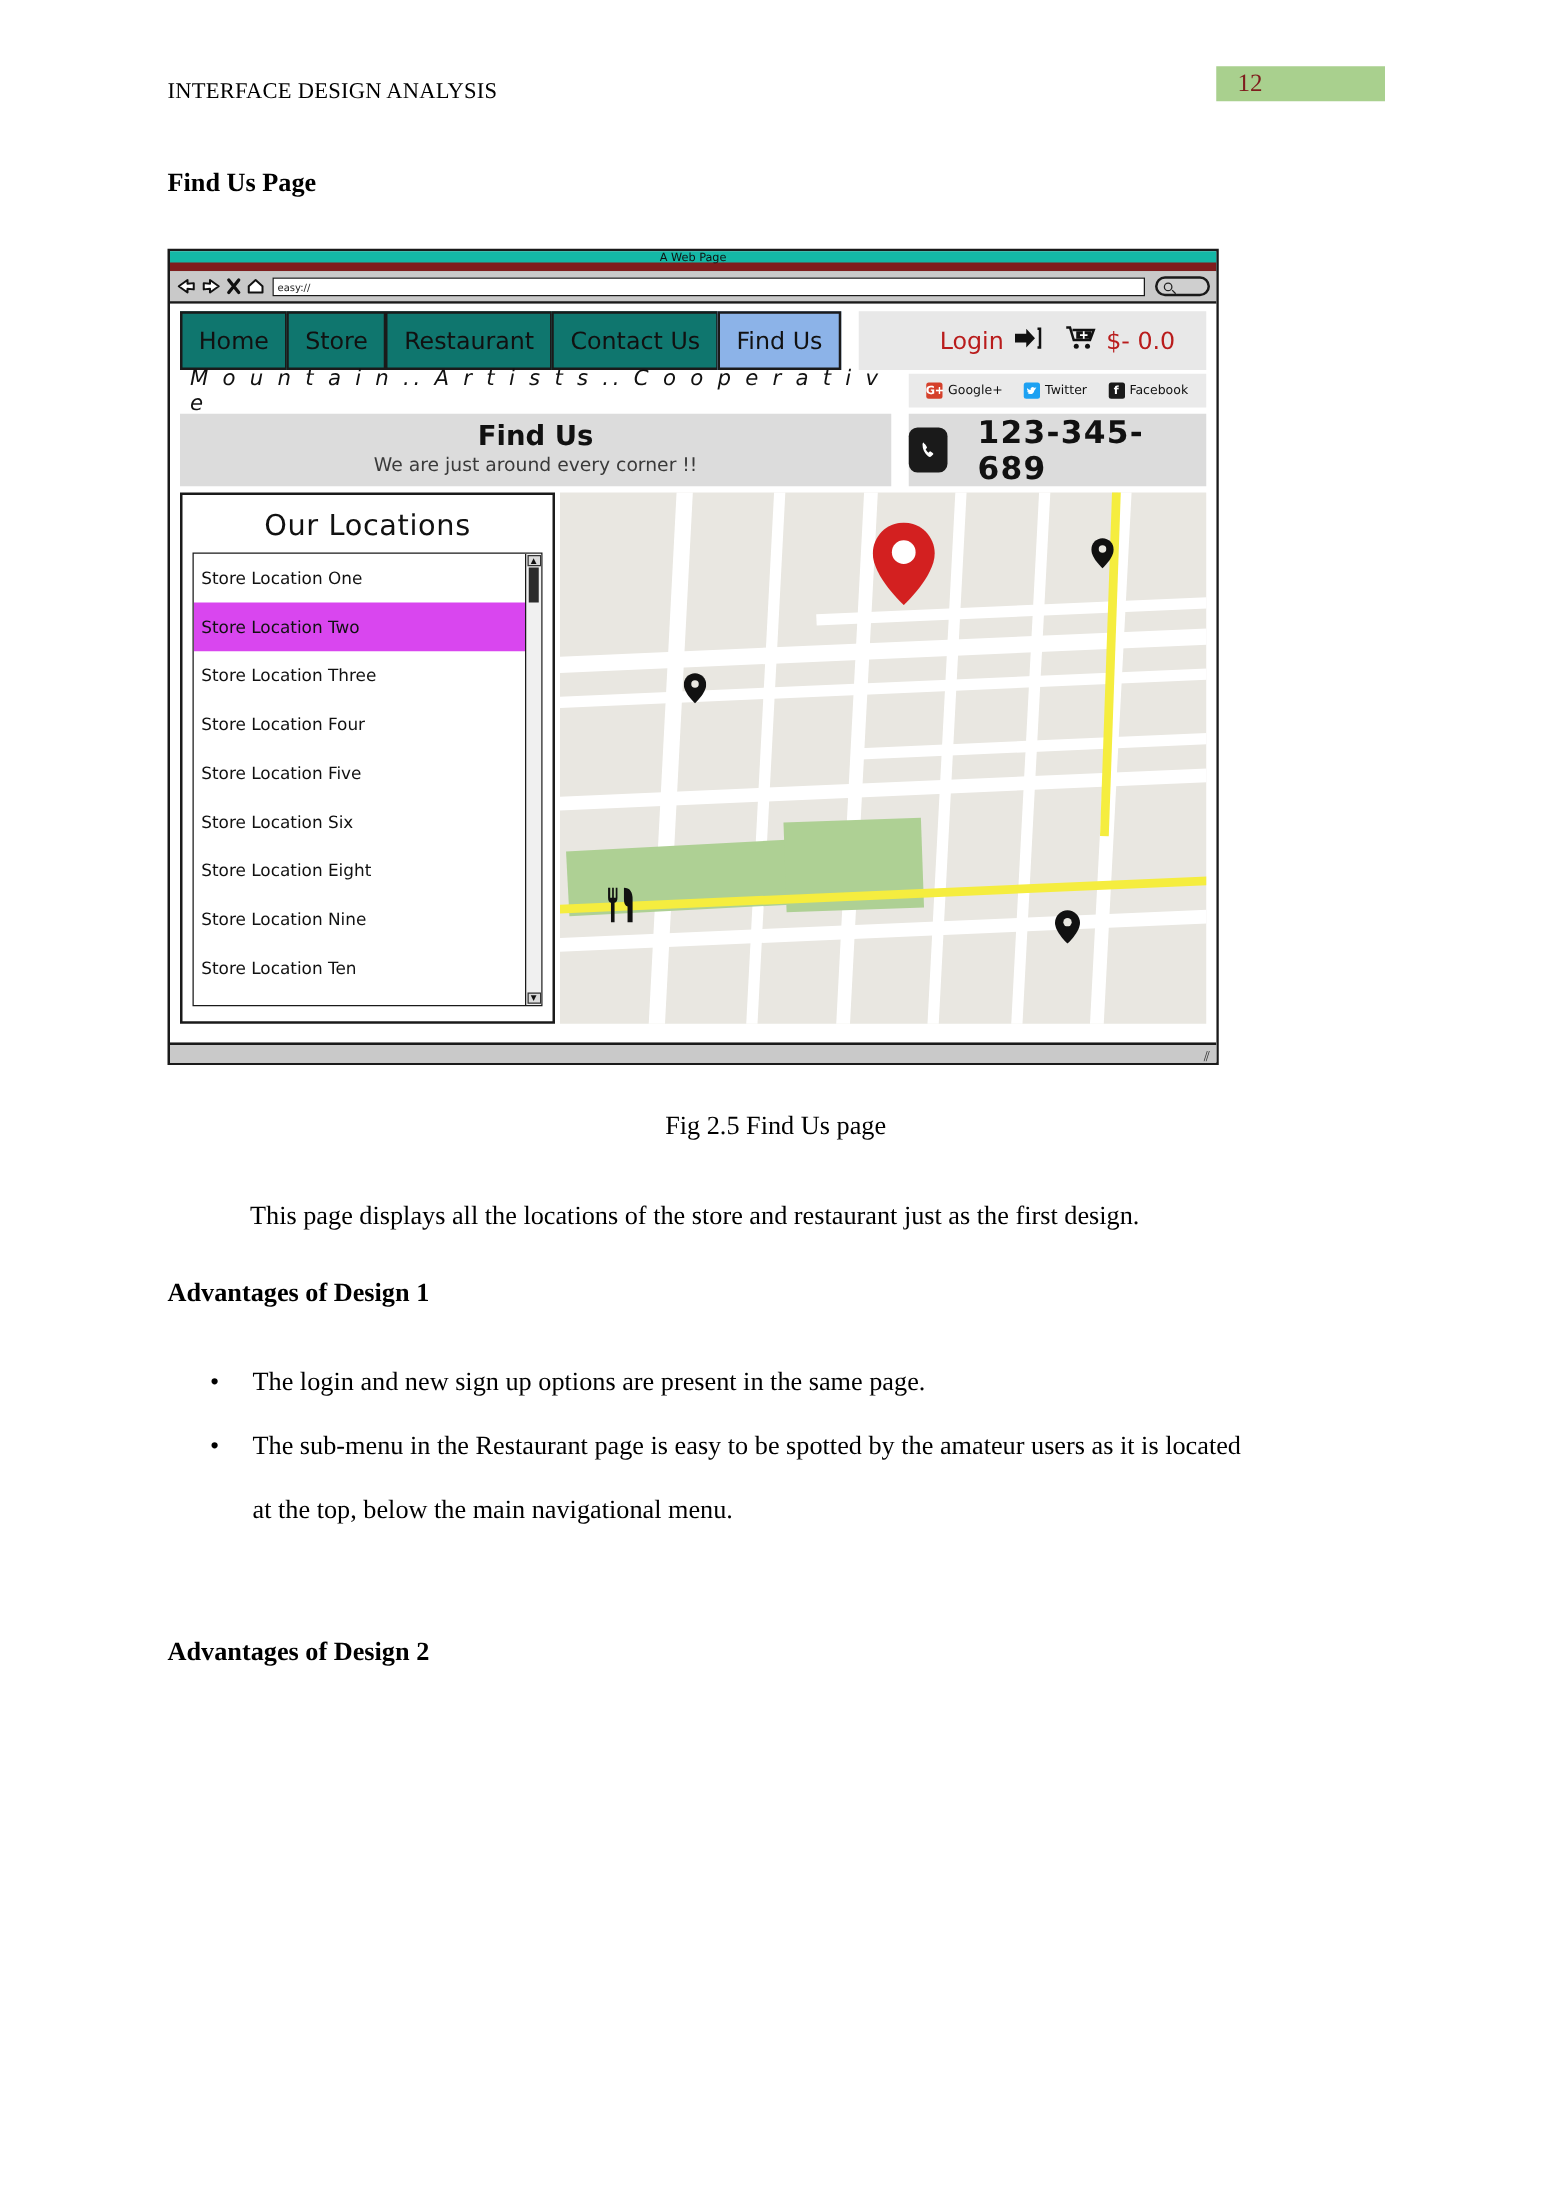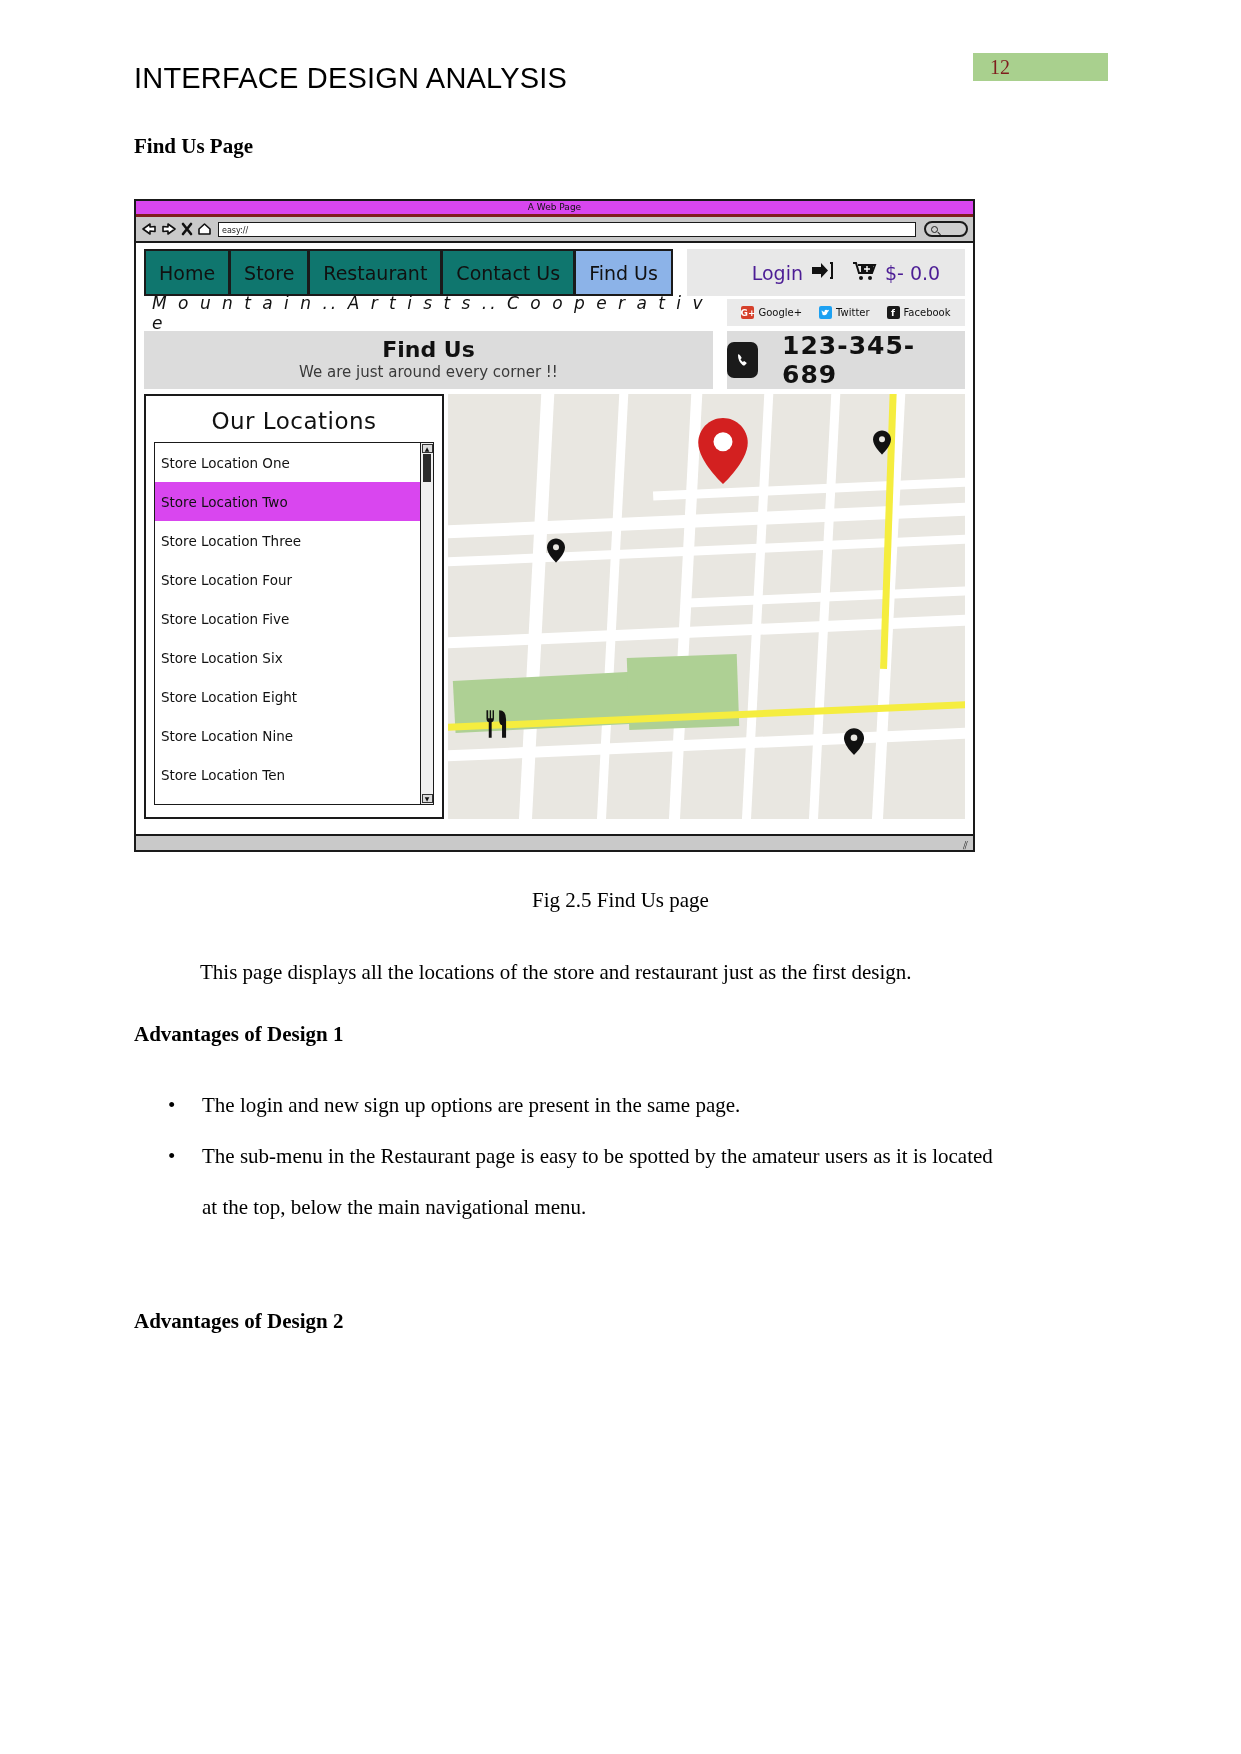--- a/index.html
+++ b/index.html
@@ -11,22 +11,22 @@
     position:relative;
     overflow:hidden;
   }
 
   
   .doc-header{
     position:absolute; left:0; top:0; width:1241px; height:110px;
   }
   .doc-title{
     position:absolute; left:134px; top:62px;
-    font-size:29px; letter-spacing:0.2px; color:#000;
-    font-family:Liberation Sans, sans-serif;
+    font-size:18px; letter-spacing:0.2px; color:#000;
+    font-family:Liberation Serif, serif;
   }
   .page-badge{
     position:absolute; left:973px; top:53px; width:135px; height:28px;
     background:#a9d08e;
   }
   .page-badge span{
     position:absolute; left:17px; top:3px;
     font-size:20px; color:#7f1d1d;
     font-family:"Liberation Serif", serif;
   }
@@ -38,22 +38,22 @@
 
   
   .mockup{
     position:absolute; left:134px; top:199px;
     width:841px; height:653px;
     background:#ffffff;
     border:2px solid #1a1a1a;
     font-family:"DejaVu Sans", sans-serif;
   }
   .mk-titlebar{
-    position:relative; height:16px; background:#d946ef;
-    border-bottom:3px solid #7f1d1d;
+    position:relative; height:16px; background:#14b8a6;
+    border-bottom:7px solid #7f1d1d;
   }
   .mk-titlebar .t{
     position:absolute; left:0; right:0; top:1px; text-align:center;
     font-size:9px; color:#111; font-family:"DejaVu Sans", sans-serif;
   }
   .mk-navbar{
     position:relative; height:26px; background:#c9c9c9;
     border-bottom:2px solid #1a1a1a;
     display:flex; align-items:center; padding:0 5px;
   }
@@ -92,21 +92,21 @@
     font-size:19px; padding:0 13px; white-space:nowrap;
     font-family:"DejaVu Sans", sans-serif;
   }
   .navbtn:first-child{ border-right-width:1px; }
   .navbtn:last-child{ border-right-width:2px; }
   .navbtn.active{ background:#8cb3e8; }
 
   .useractions{
     margin-left:14px; flex:1; background:#e8e8e8;
     display:flex; align-items:center; justify-content:center; gap:18px;
-    font-size:19px; color:#4c1d95; font-family:"DejaVu Sans", sans-serif;padding-left:40px;
+    font-size:19px; color:#b91c1c; font-family:"DejaVu Sans", sans-serif;padding-left:40px;
   }
   .useractions .grp{ display:flex; align-items:center; gap:7px; }
 
   
   .brandrow{ display:flex; height:27px; margin-top:3px; }
   .brand{
     flex:0 0 569px; display:flex; align-items:center;
     font-size:17px; font-style:italic; letter-spacing:3px; color:#111;
     padding-left:8px; font-family:"DejaVu Sans", sans-serif;
   }

